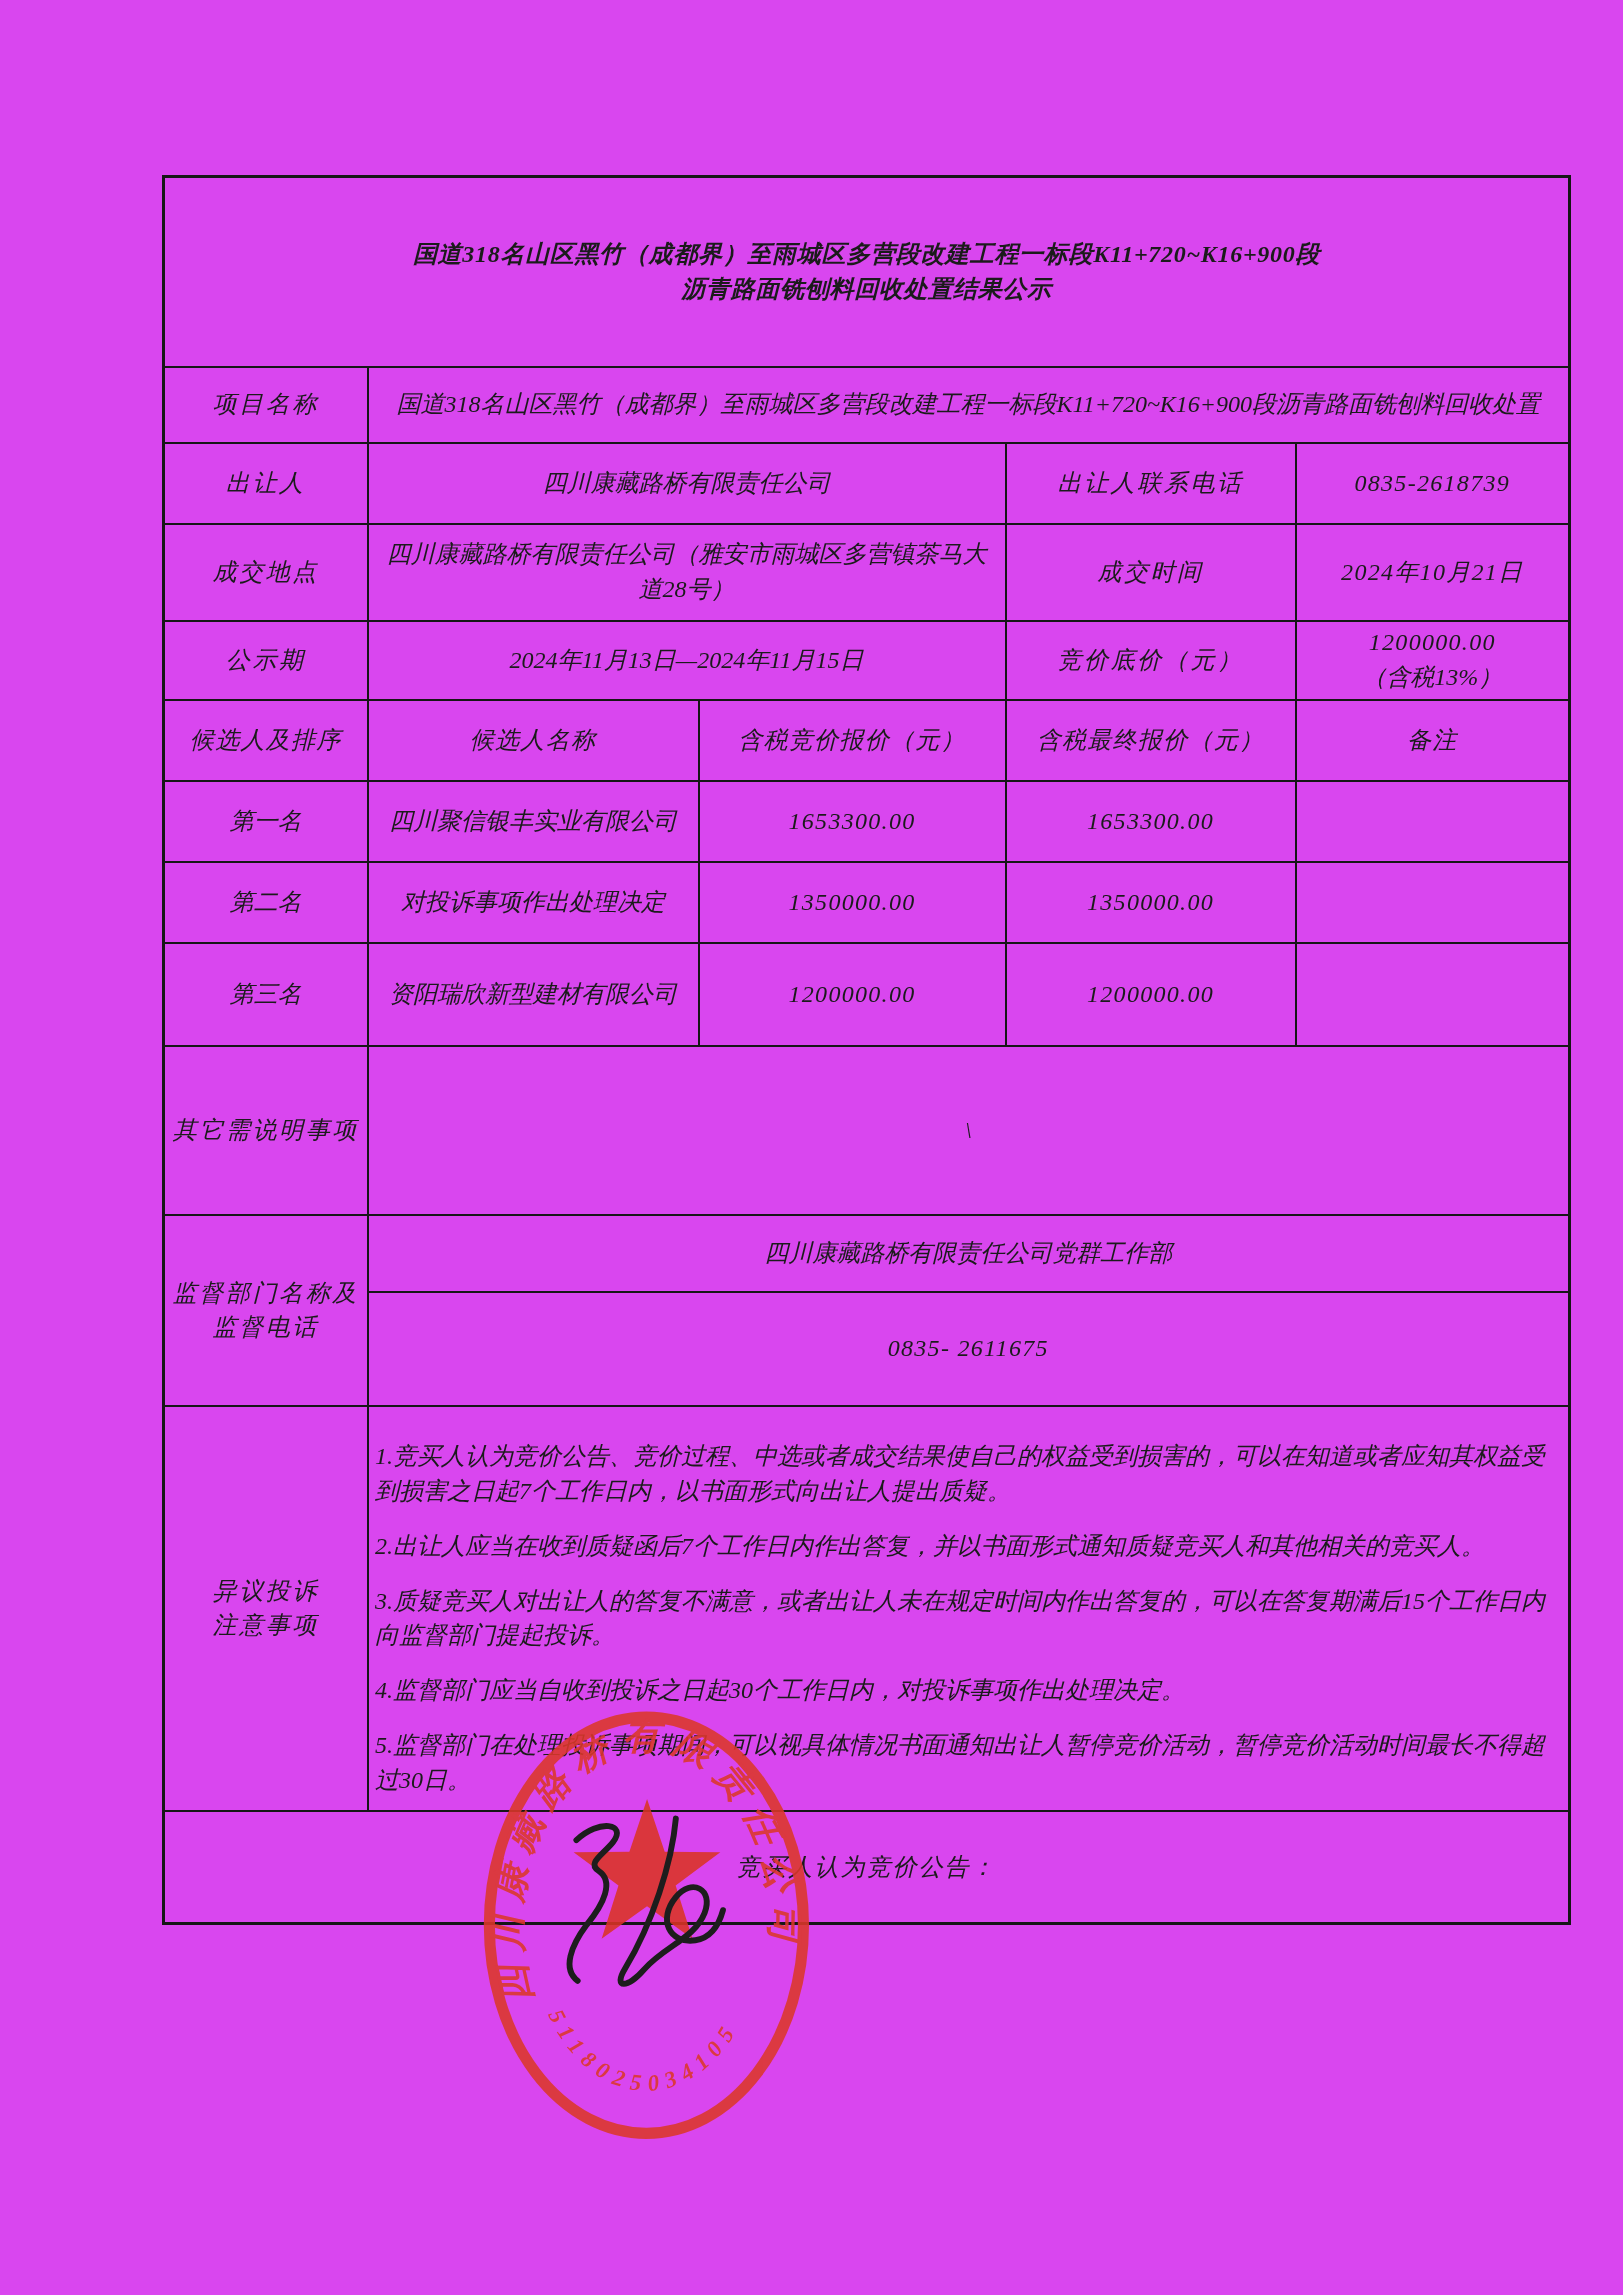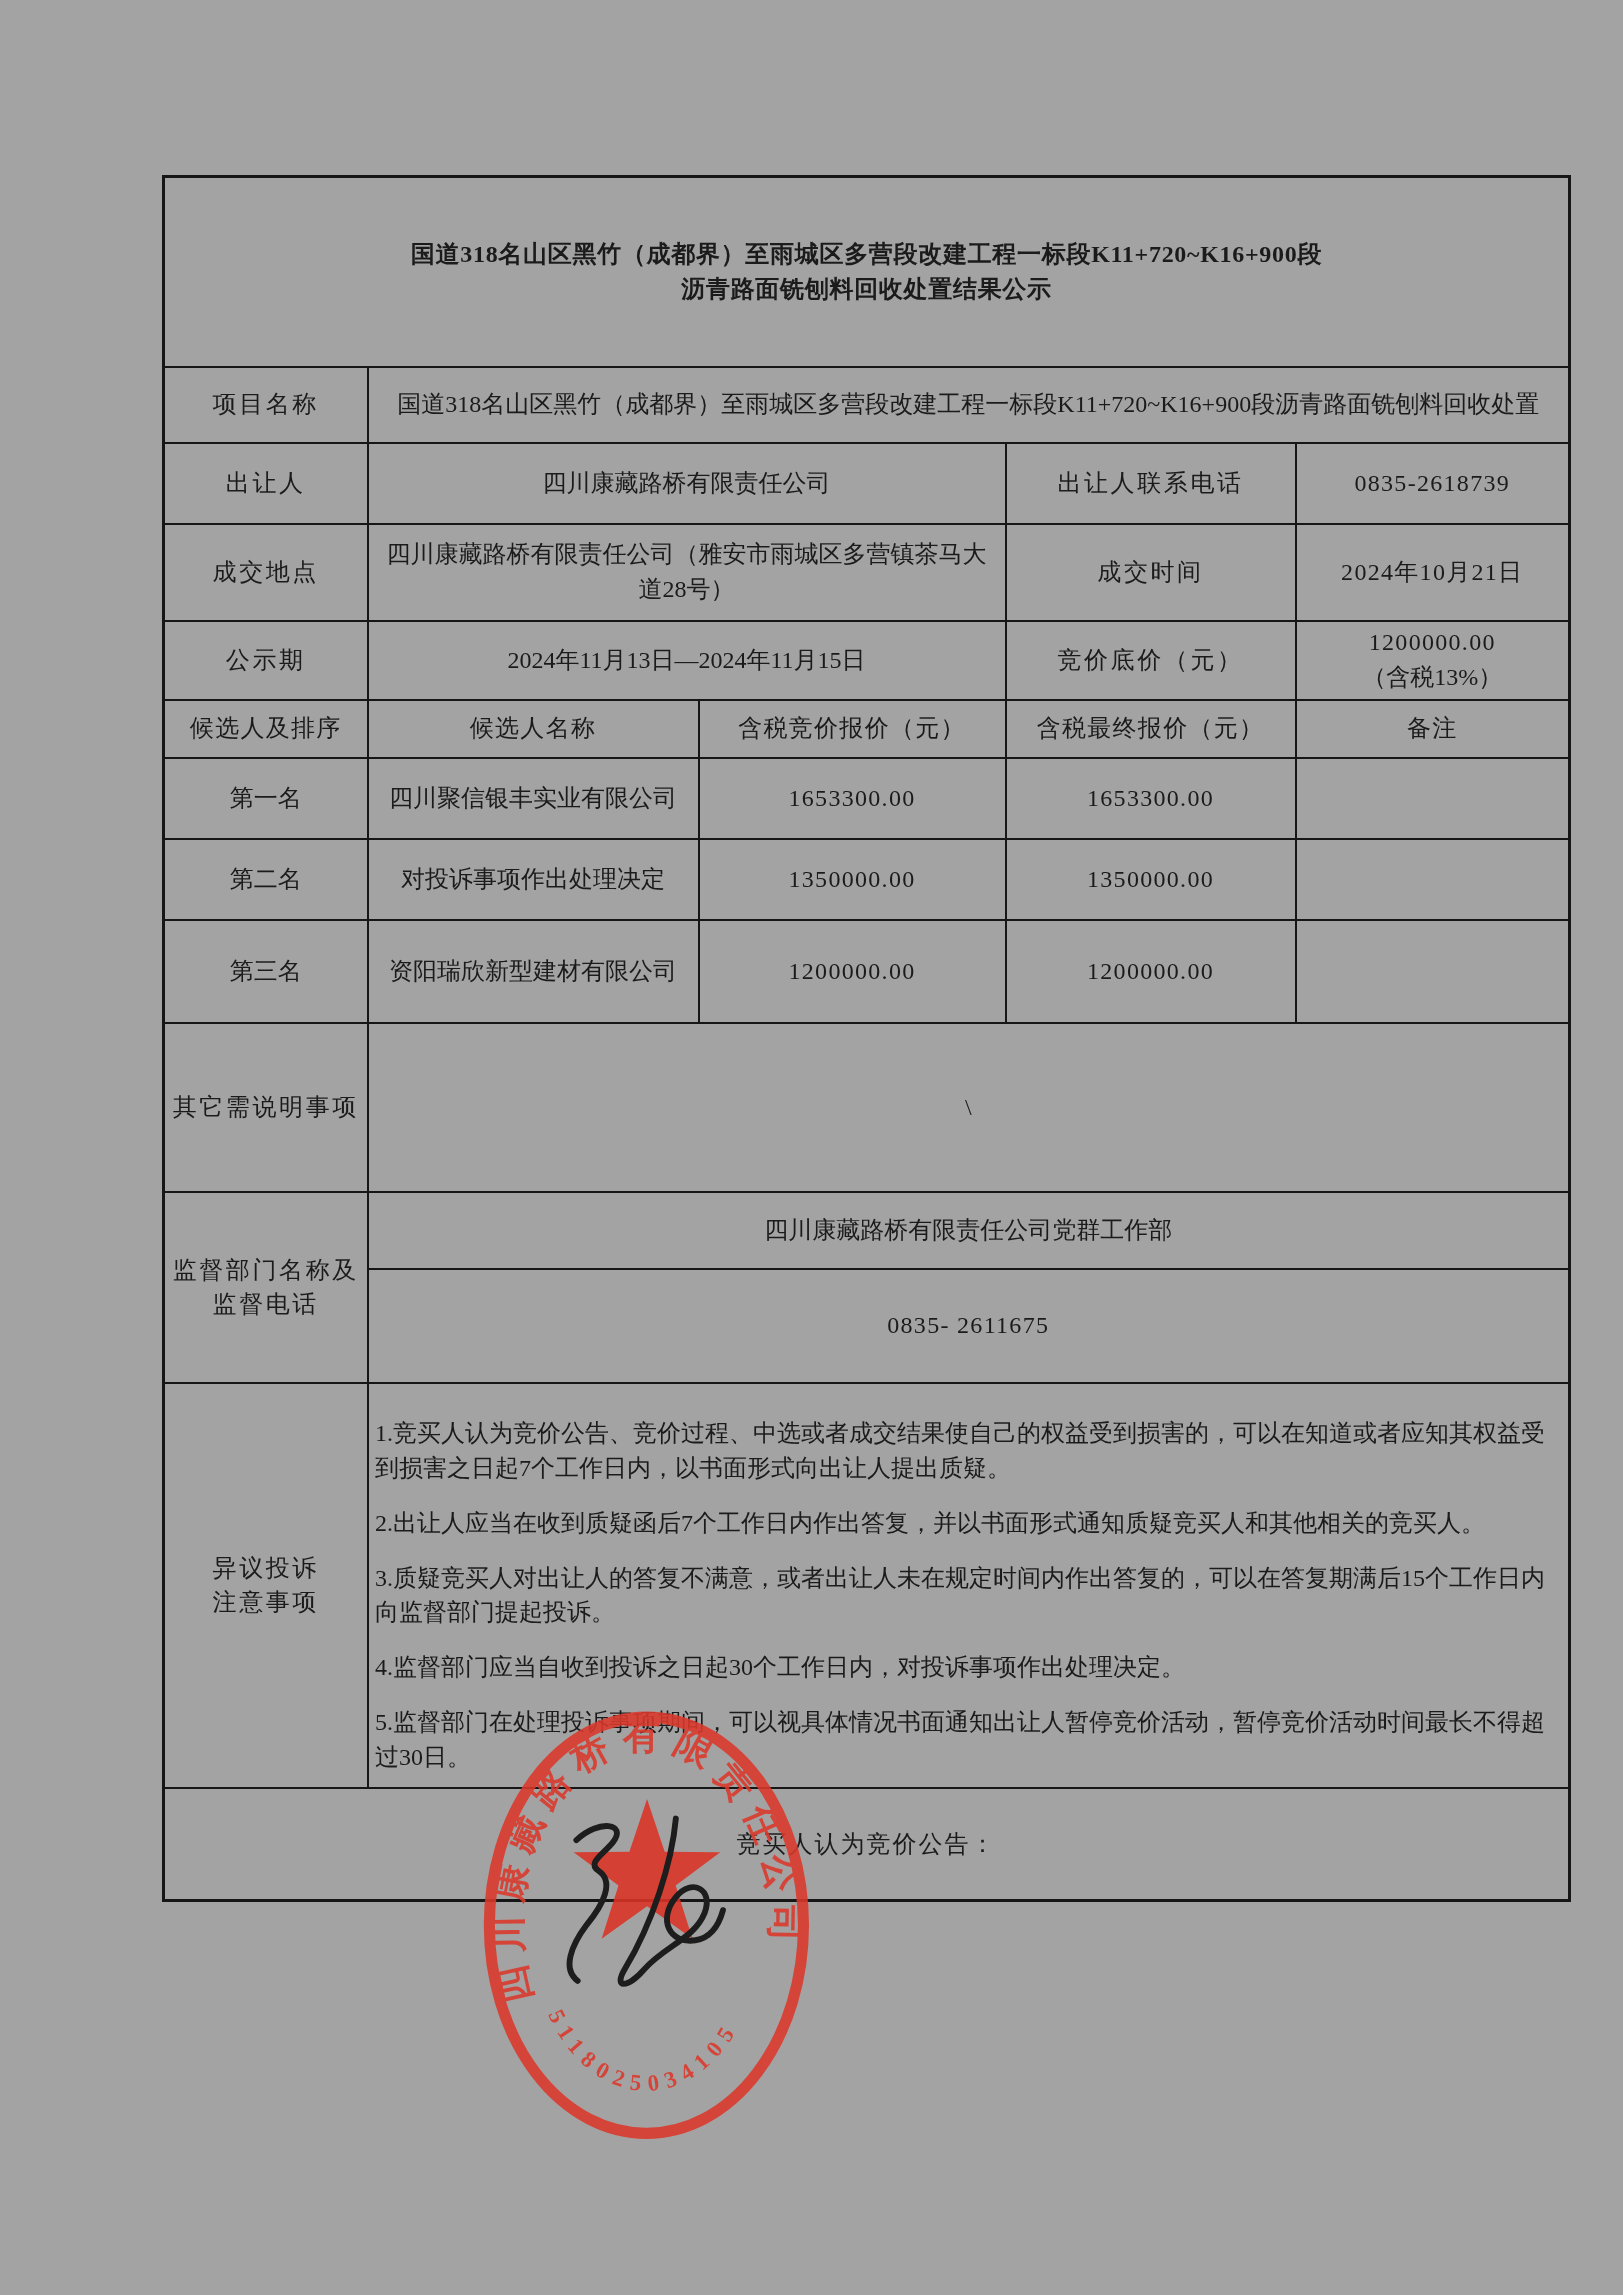--- a/index.html
+++ b/index.html
@@ -1,23 +1,24 @@
 <!DOCTYPE html>
 <html style="font-size:10.5px"><head>
 <meta charset="utf-8">
 <style>
   * { margin:0; padding:0; box-sizing:border-box; }
   html,body { background:#ffffff; }
   .page {
     position:relative;
     width:1624px; height:2295px;
-    background:#a3a3a3;
+    background:#d946ef;
     font-family:"Liberation Serif","DejaVu Serif",serif;
     color:#1b1b1b;
     overflow:hidden;
+    font-style:italic;
   }
   table.doc {
     position:absolute; left:162px; top:175px;
     width:1406px;
     border-collapse:collapse;
     table-layout:fixed;
     border:3.3px solid #161616;
   }
   table.doc td {
     border:2px solid #161616;
@@ -107,21 +108,21 @@
     <tr style="height:65px">
       <td class="lbl">公示期</td>
       <td colspan="2">2024年11月13日—2024年11月15日</td>
       <td class="lbl">竞价底价（元）</td>
       <td class="two-line">
         <div class="money">1200000.00</div>
         <div>（含税13%）</div>
       </td>
     </tr>
 
-    <tr style="height:58px">
+    <tr style="height:81px">
       <td class="hdr">候选人及排序</td>
       <td class="hdr">候选人名称</td>
       <td class="hdr">含税竞价报价（元）</td>
       <td class="hdr">含税最终报价（元）</td>
       <td class="hdr">备注</td>
     </tr>
 
     <tr style="height:81px">
       <td>第一名</td>
       <td>四川聚信银丰实业有限公司</td>

